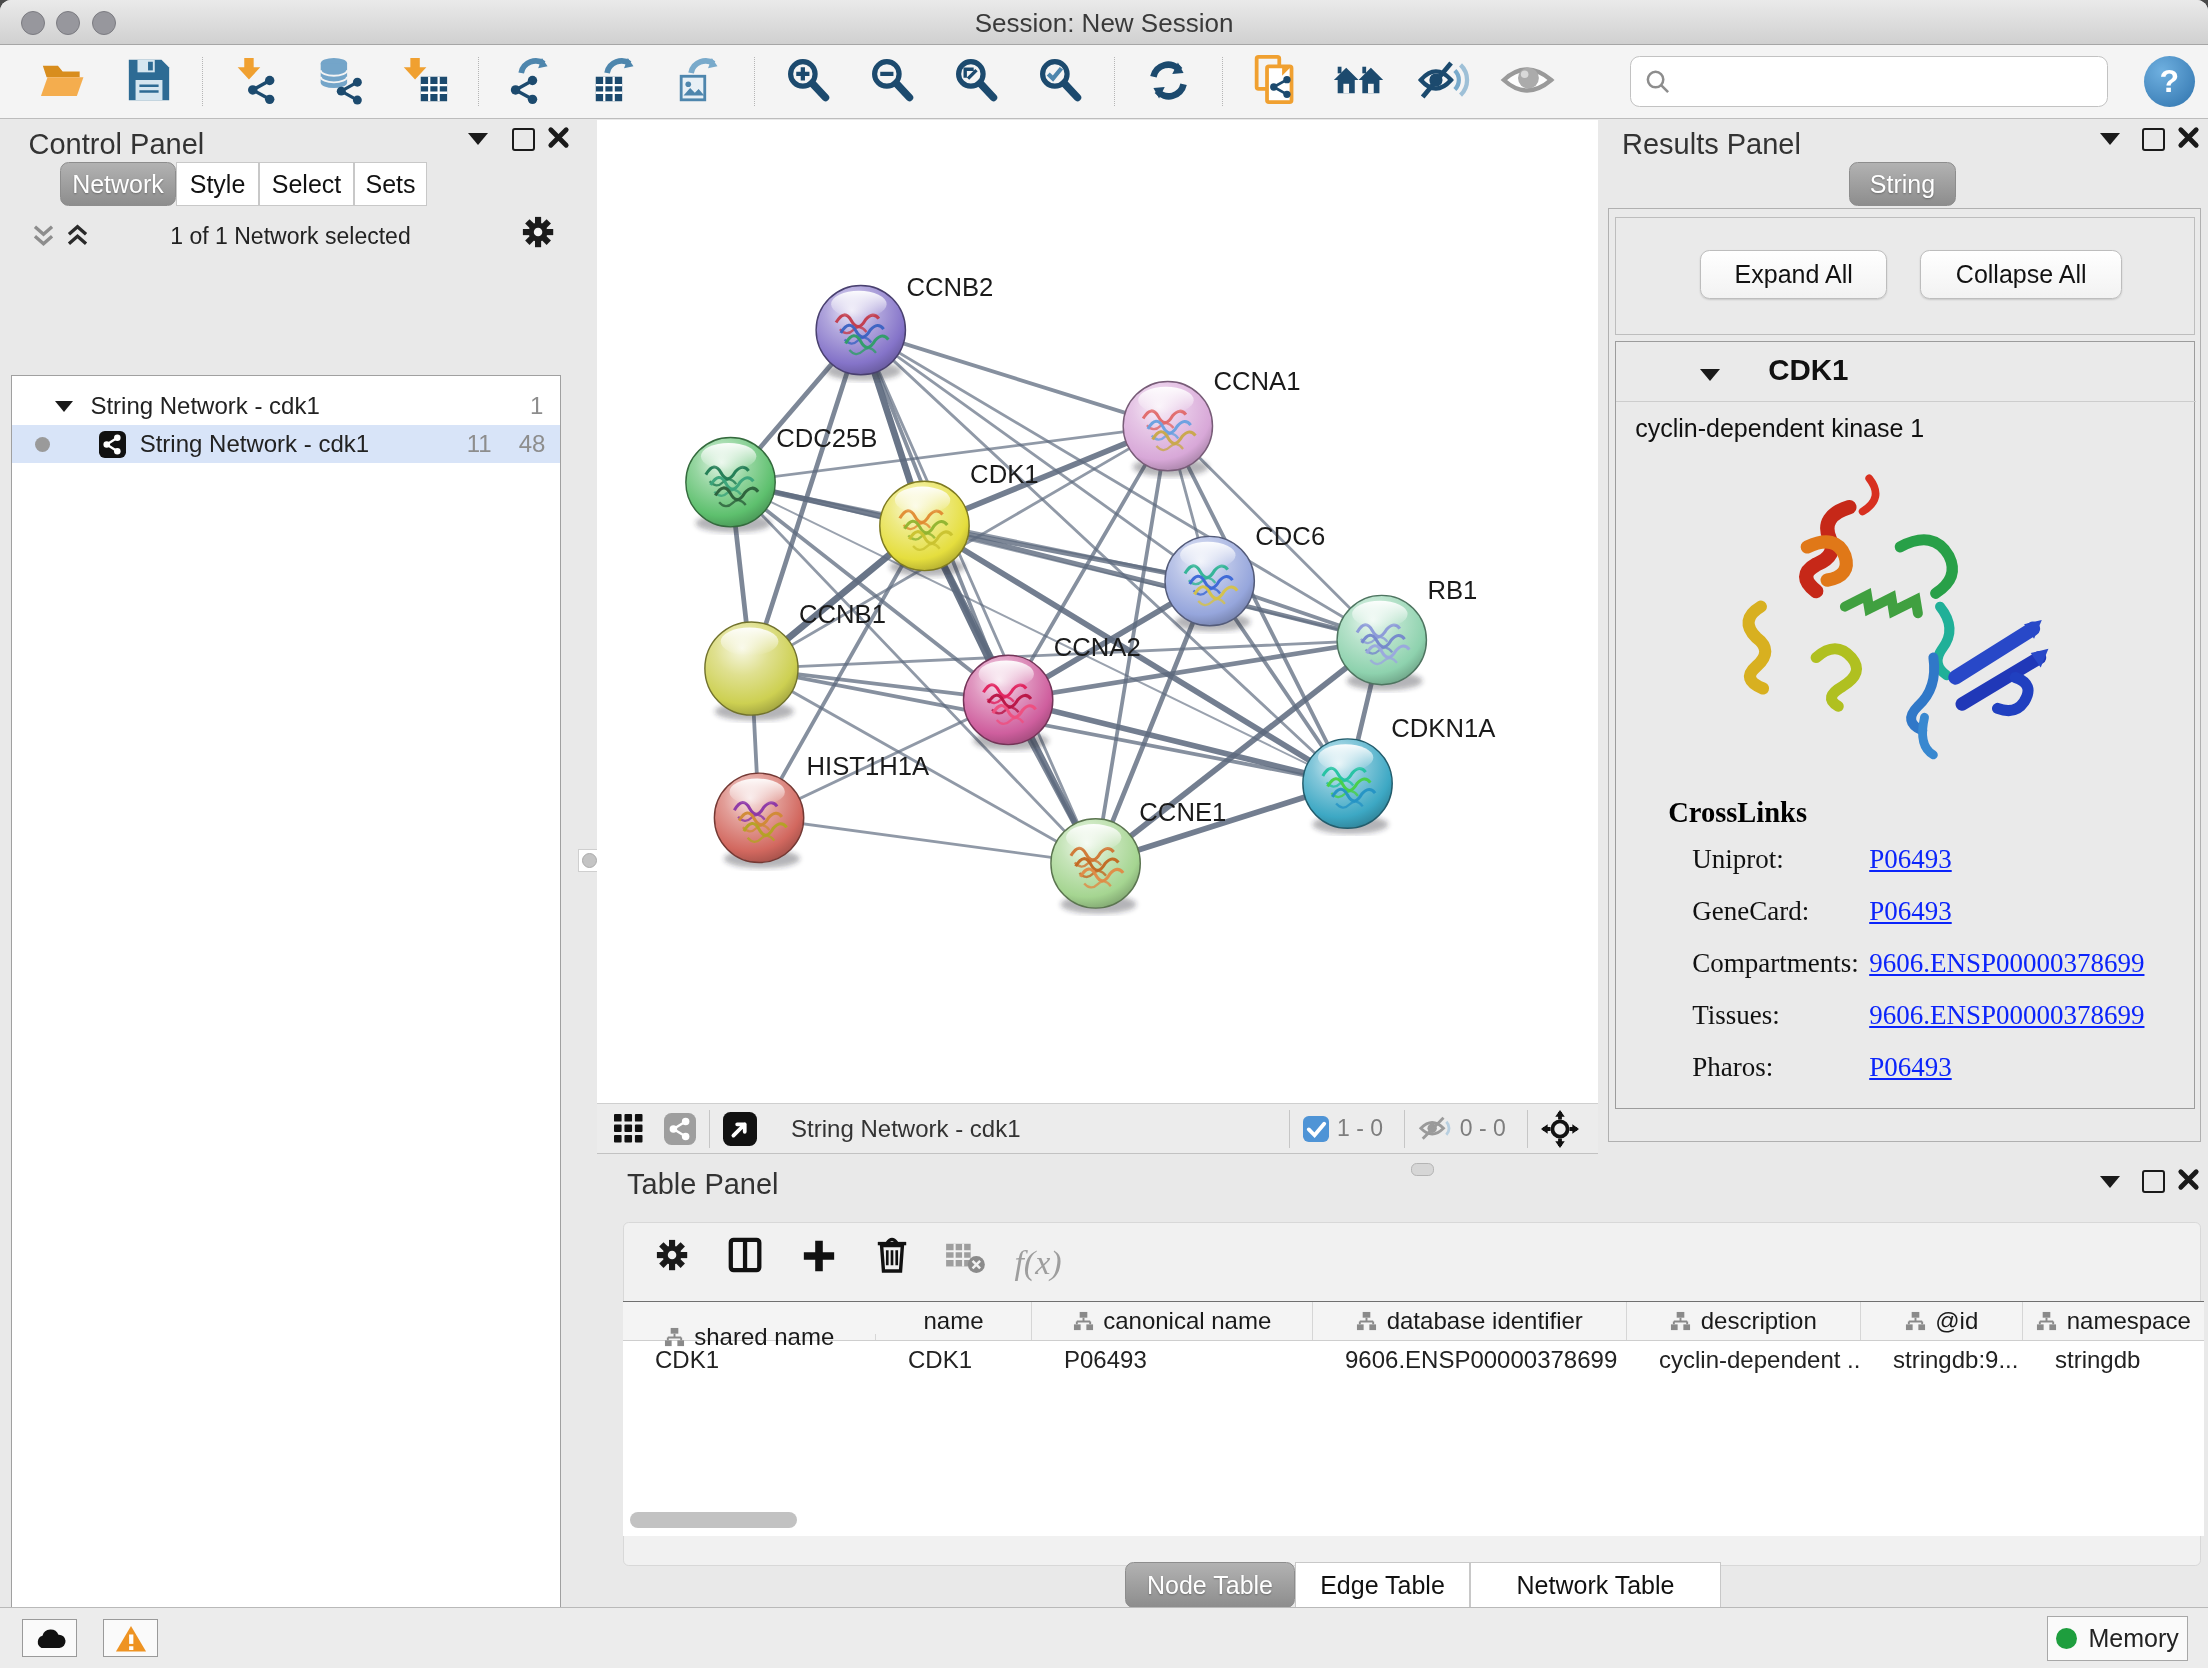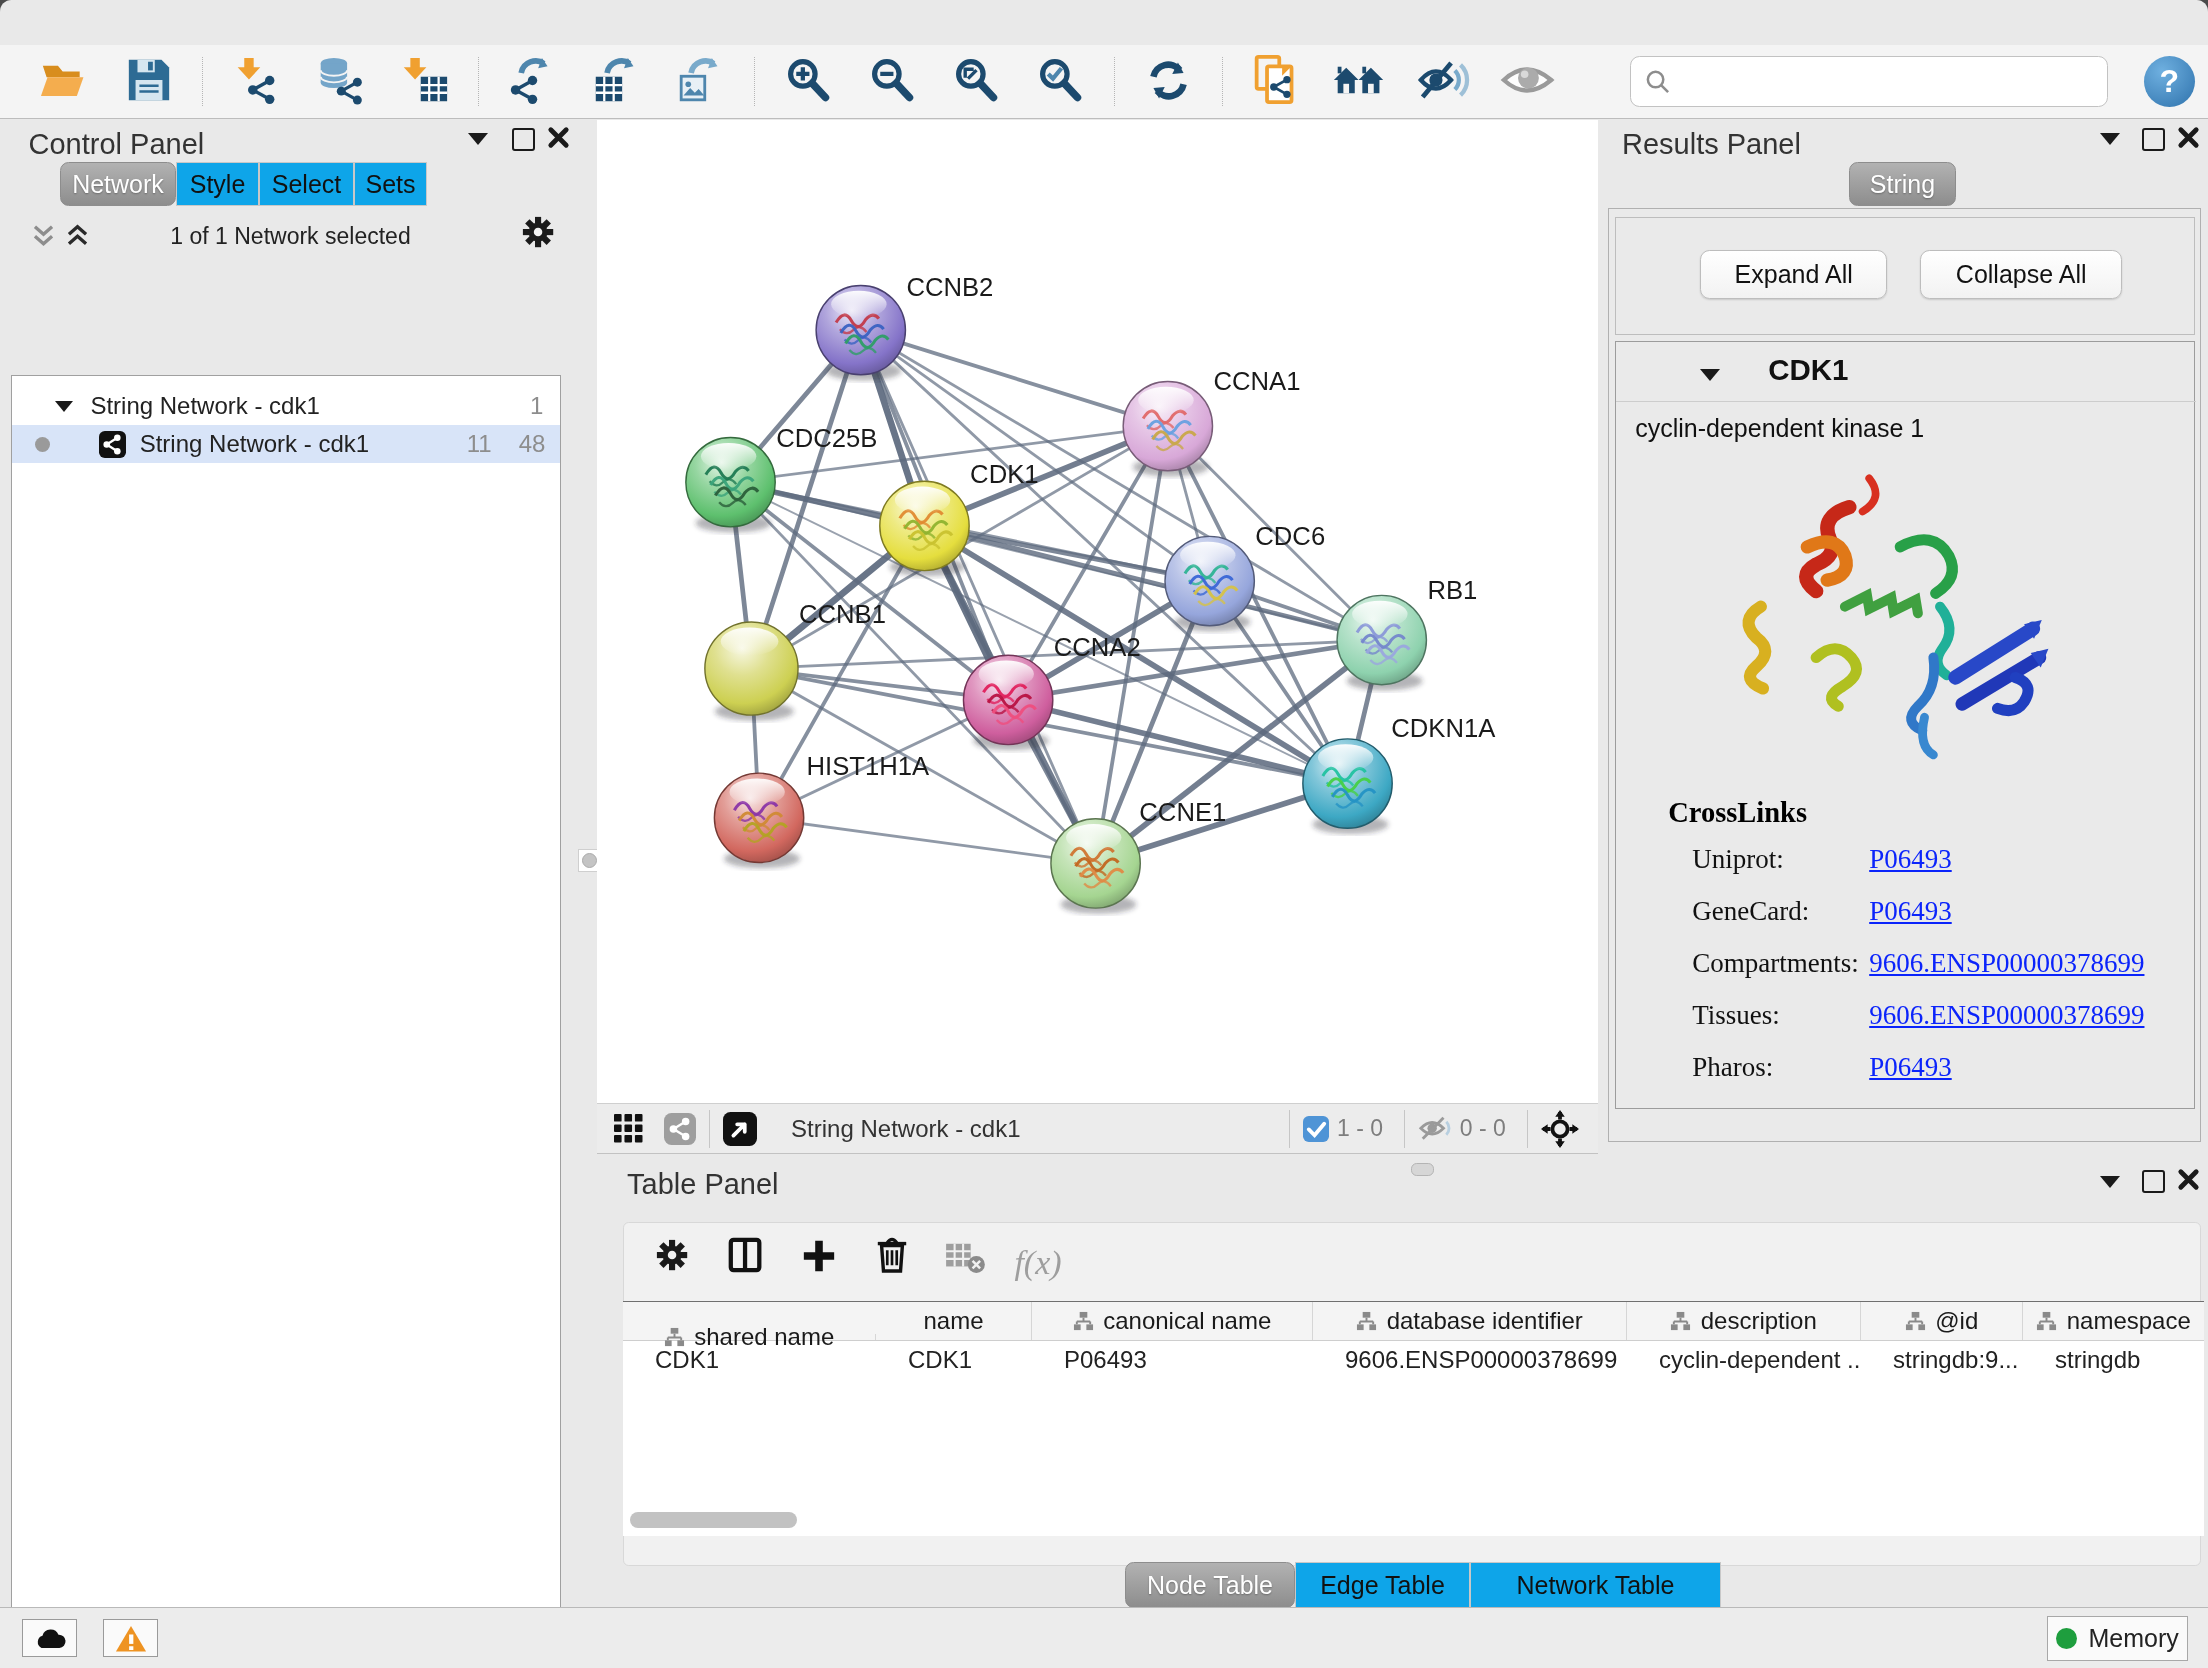--- a/index.html
+++ b/index.html
@@ -27,21 +27,21 @@
                    font-family:"Liberation Sans",sans-serif;}
   .helpbtn{width:51px;height:51px;border-radius:50%;margin-right:13.3px;flex:0 0 auto;
            background:radial-gradient(circle at 35% 30%,#6fb0e0,#2e72ac);color:#fff;
            font-size:32px;font-weight:bold;display:flex;align-items:center;justify-content:center;border:none;}
   
   .panel-title{font-size:29px;color:#333;}
   .tri-down{width:0;height:0;border-left:10.5px solid transparent;border-right:10.5px solid transparent;
             border-top:12.4px solid #1a1a1a;display:inline-block;}
   .float-box{width:19px;height:19px;border:2.9px solid #1a1a1a;border-radius:2.9px;display:inline-block;}
   .tab{display:inline-flex;align-items:center;justify-content:center;height:44px;
-       background:#0ea5e9;border:1px solid #c8c8c8;font-size:25px;color:#111;box-sizing:border-box;}
+       background:#ffffff;border:1px solid #c8c8c8;font-size:25px;color:#111;box-sizing:border-box;}
   .tab.sel{background:linear-gradient(#b2b2b2,#8d8d8d);color:#fff;border-color:#8d8d8d;
            border-radius:8.6px;text-shadow:0 1px 1.9px rgba(0,0,0,.3);}
   
   .tree-box{position:absolute;left:11.4px;top:255px;width:550px;height:1329px;background:#fff;
             border:1px solid #a0a0a0;box-sizing:border-box;}
   .tree-row{position:absolute;left:0;width:100%;height:38px;display:flex;align-items:center;font-size:24px;}
   .tree-row.sel{background:#d8e4f8;}
   .count{color:#8d8d8d;}
   
   .netbar{position:absolute;left:597px;top:1103px;width:1001px;height:51px;background:#ececec;
@@ -79,20 +79,26 @@
           display:flex;align-items:center;justify-content:center;}
   .handle i{width:13.3px;height:13.3px;border-radius:50%;background:#c4c4c4;border:1px solid #ababab;}
   .pill-handle{position:absolute;left:1411px;top:1163px;width:21px;height:11.4px;border-radius:5.7px;
                background:#d6d6d6;border:1px solid #b4b4b4;}
 </style>
 </head>
 <body>
 
 <div class="window">
 
+  <div class="titlebar">
+    <span class="tl" style="left:21px"></span>
+    <span class="tl" style="left:56px"></span>
+    <span class="tl" style="left:92px"></span>
+    <div class="wtitle">Session: New Session</div>
+  </div>
 
   <div class="toolbar" id="toolbar">
       <button class="tb-btn">
         <span><svg width="51" height="48" viewBox="0 0 54 50">
             <path d="M3 10 h16 l5 6 h18 v6 H7 z" fill="#d88d1d"></path>
             <path d="M8 22 h38 l-7 20 H1 z" fill="#f4ad4e"></path>
           </svg></span>
       </button>
       <button class="tb-btn">
         <span><svg width="48" height="48" viewBox="0 0 50 50">

